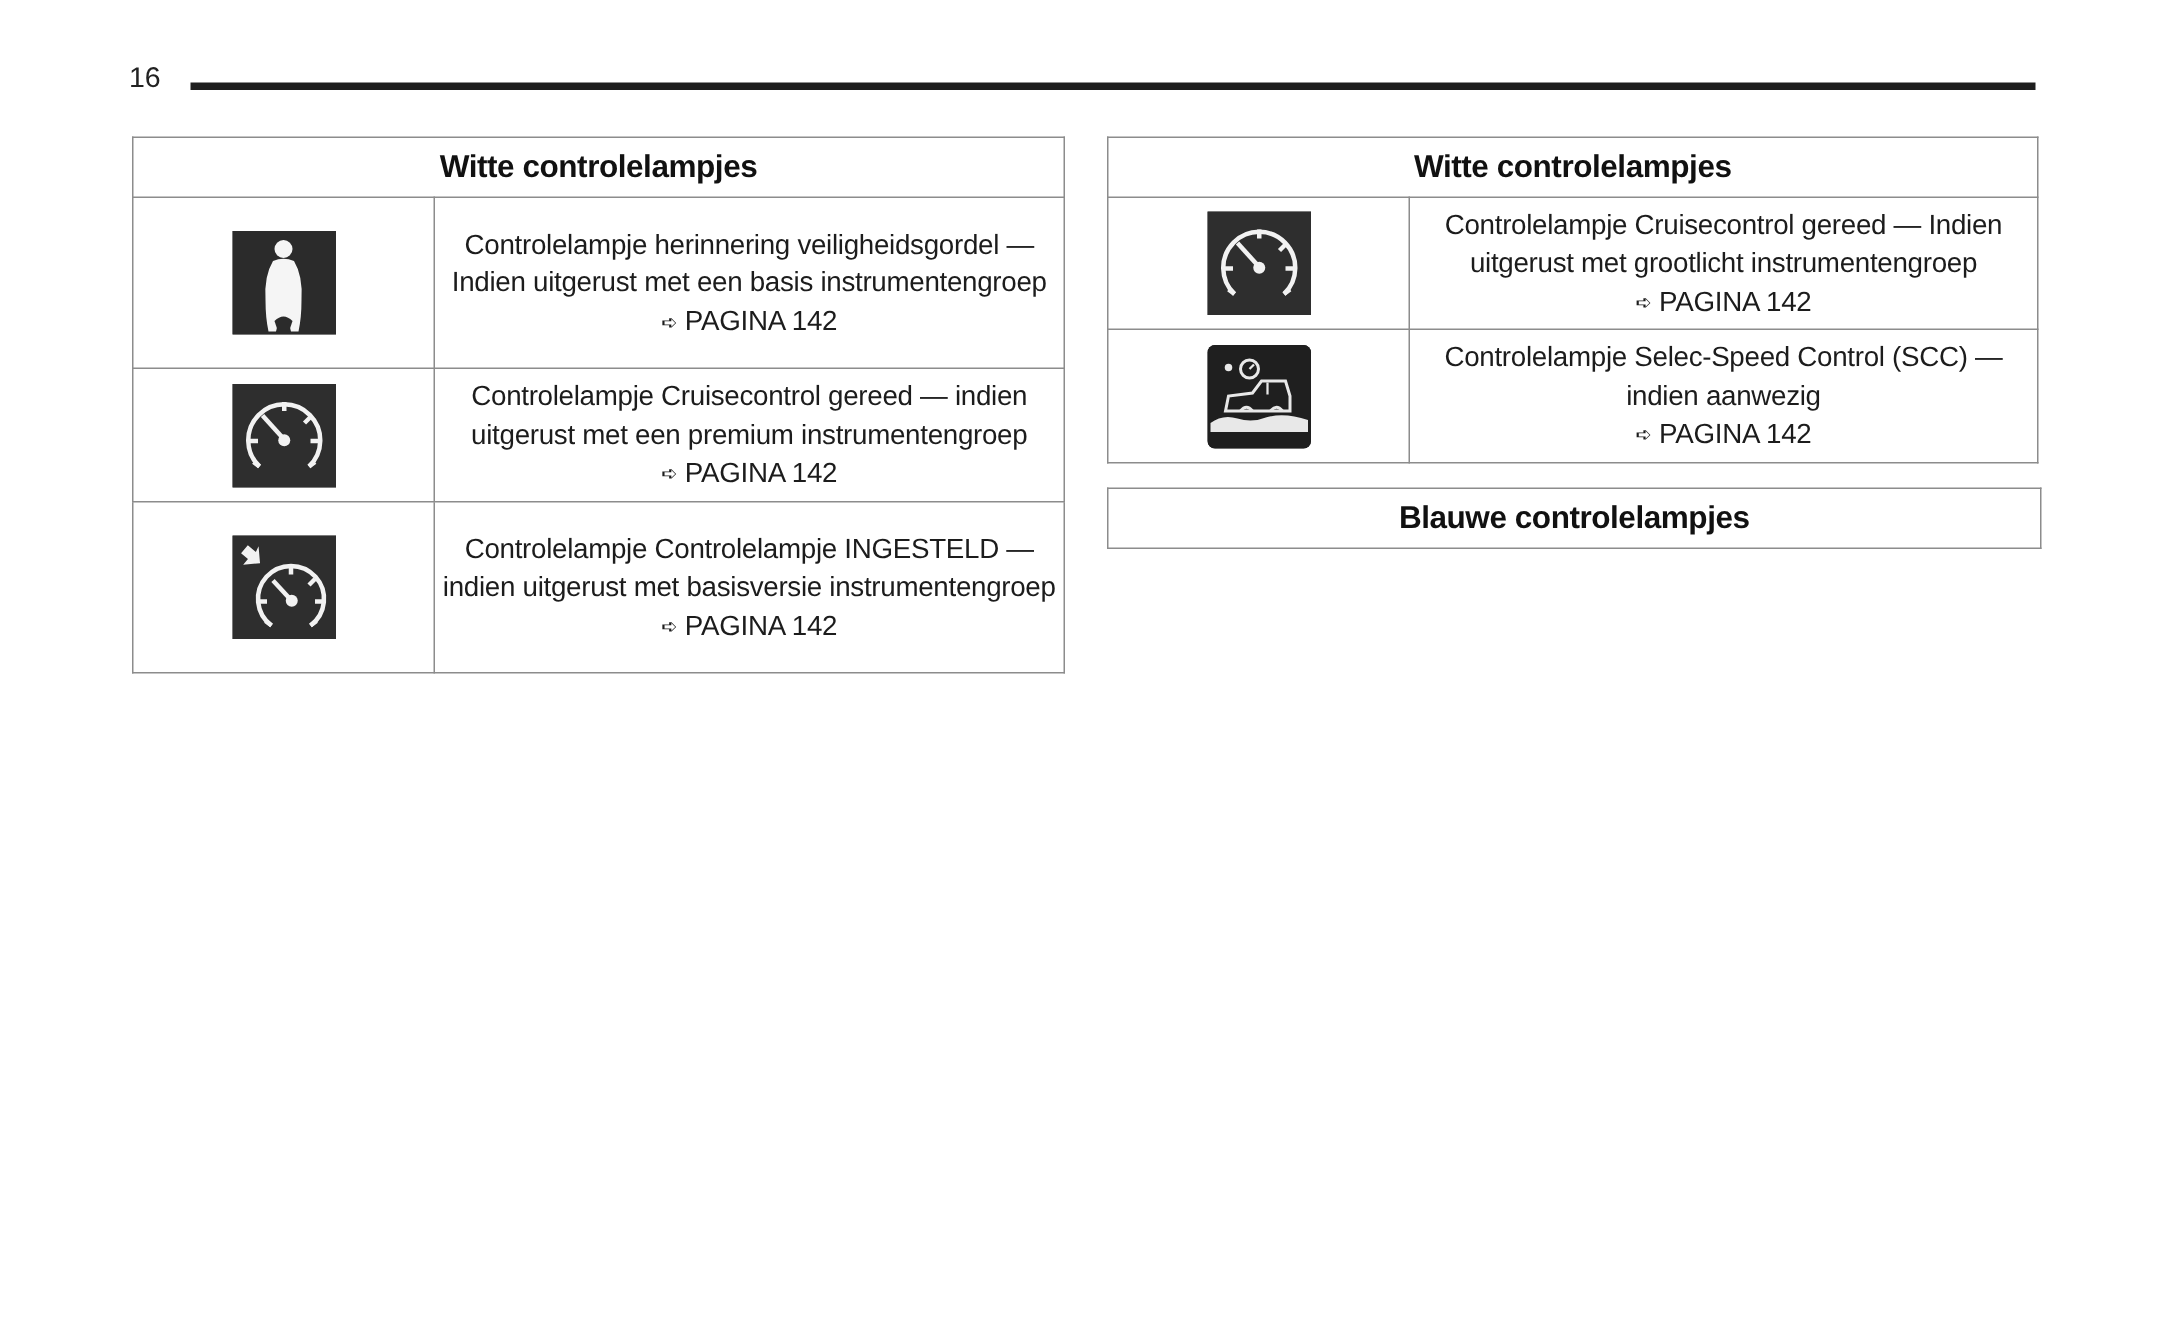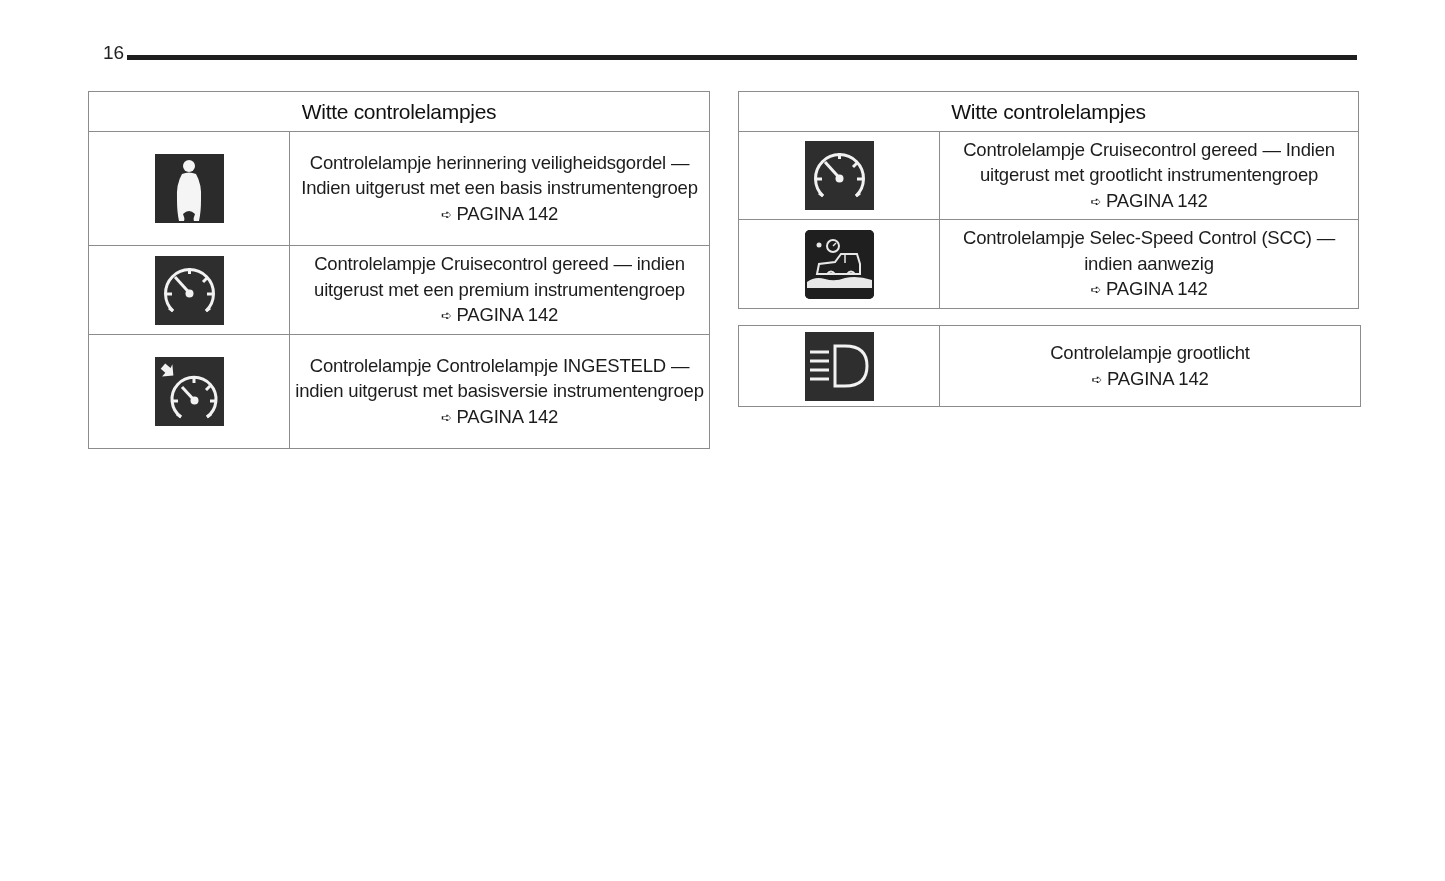--- a/index.html
+++ b/index.html
@@ -1,22 +1,22 @@
 <!DOCTYPE html>
 <html><head>
 <meta charset="utf-8">
 <style>
   html, body { margin: 0; padding: 0; background: #ffffff; }
   body { width: 1445px; height: 881px; position: relative; overflow: hidden;
          font-family: "Liberation Sans Narrow", "Liberation Sans", sans-serif; color: #1a1a1a; }
-  .page-num { position: absolute; left: 103px; top: 42px; font-size: 19px; color: #222; }
+  .page-num { position: absolute; left: 86px; top: 42px; font-size: 19px; color: #222; }
   .rule { position: absolute; left: 127px; top: 55px; width: 1230px; height: 5px; background: #1e1e1e; }
   table.lamps { position: absolute; border-collapse: collapse; table-layout: fixed; background: #fff; }
   table.lamps th, table.lamps td { border: 1.5px solid #8c8c8c; padding: 0; }
-  table.lamps th { font-weight: normal; font-size: 21px; height: 39px; text-align: center; color: #111;
+  table.lamps th { font-weight: bold; font-size: 21px; height: 39px; text-align: center; color: #111;
                    letter-spacing: -0.3px; }
   td.icon-cell { width: 199px; text-align: center; vertical-align: middle; }
   td.text-cell { text-align: center; vertical-align: middle; font-size: 18.5px; line-height: 25.5px;
                  padding: 2px 6px 3px 6px; color: #1c1c1c; letter-spacing: -0.2px; }
   .ref { display: block; margin-top: 0; }
   .ref-arrow { display: inline-block; font-size: 13px; margin-right: 5px; vertical-align: 1px; }
   .lamp-icon { display: inline-block; width: 69px; height: 69px; background: #2e2e2e; vertical-align: middle; }
   .lamp-icon svg { width: 69px; height: 69px; display: block; }
   #tbl-left { left: 88px; top: 91px; width: 622px; }
   #tbl-right { left: 738px; top: 91px; width: 621px; }
@@ -161,34 +161,17 @@
   </tr>
 </tbody>
   </table>
 
 <table class="lamps" id="tbl-blue">
   <colgroup>
       <col style="width:201px">
       <col>
     </colgroup>
   <tbody>
-  <tr style="height:81px">
-    <td class="icon-cell">
-      <span class="lamp-icon">
-        <svg viewBox="0 0 69 69">
-          <rect width="69" height="69" fill="#2e2e2e"></rect>
-          <line x1="5" y1="20" x2="24" y2="20" stroke="#f2f2f2" stroke-width="3"></line>
-          <line x1="5" y1="29" x2="24" y2="29" stroke="#f2f2f2" stroke-width="3"></line>
-          <line x1="5" y1="38" x2="24" y2="38" stroke="#f2f2f2" stroke-width="3"></line>
-          <line x1="5" y1="47" x2="24" y2="47" stroke="#f2f2f2" stroke-width="3"></line>
-          <path d="M30 14 L40 14 Q62 14 62 34 Q62 54 40 54 L30 54 Z" fill="none" stroke="#f2f2f2" stroke-width="3"></path>
-        </svg>
-      </span>
-    </td>
-    <td class="text-cell">
-      <span>Controlelampje grootlicht</span>
-      <span class="ref">
-        <span class="ref-arrow">➪</span><span>PAGINA 142</span>
-      </span>
-    </td>
+      <tr>
+    <th colspan="2">Blauwe controlelampjes</th>
   </tr>
 </tbody>
   </table>
 
 </body></html>

